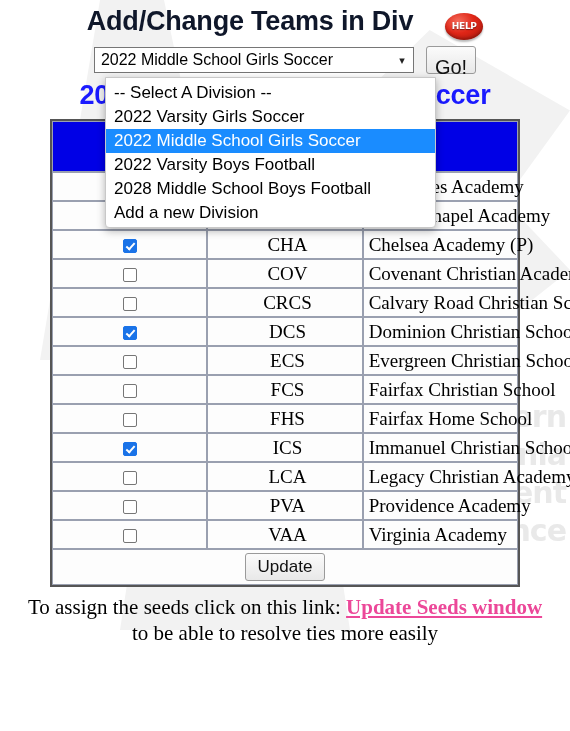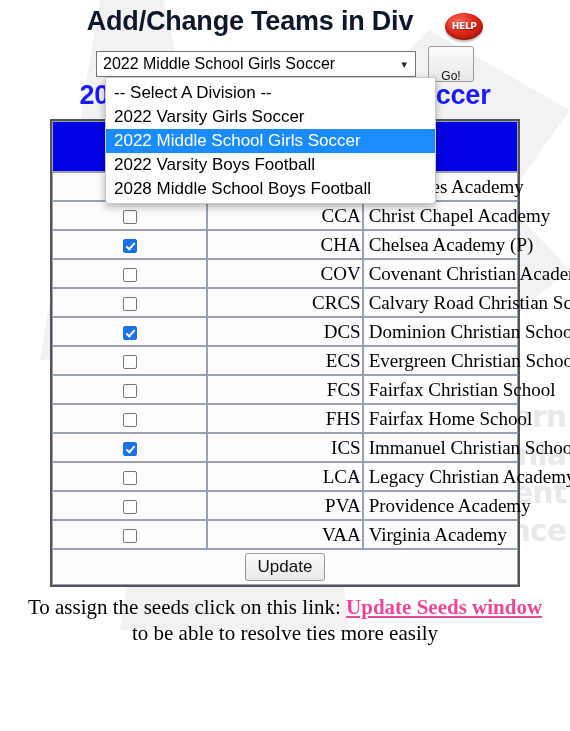--- a/index.html
+++ b/index.html
@@ -150,24 +150,24 @@
     display: inline-block;
     vertical-align: middle;
     margin-left: 8px;
     min-width: 46px;
     height: 28px;
     box-sizing: border-box;
     border: 1px solid #9a9a9a;
     border-radius: 3px;
     background: linear-gradient(#fbfbfb, #e8e8e8);
     font-family: "Liberation Sans", sans-serif;
-    font-size: 12px;
+    font-size: 20px;
     color: #111;
     line-height: 24px;
-    padding: 17px 8px;
+    padding: 8px 8px;
     cursor: pointer;
   }
 
   
   .dropdown-list {
     position: absolute;
     left: 105px;
     top: 77px;
     width: 329px;
     background: #ffffff;
@@ -260,21 +260,21 @@
     box-sizing: border-box;
     background: #fdfdfd;
   }
   td.c-check {
     width: 117px;
     text-align: center;
     vertical-align: middle;
   }
   td.c-code {
     width: 62px;
-    text-align: right;
+    text-align: center;
     padding-left: 6px;
     white-space: nowrap;
     margin-top: 32px;
   }
   td.c-name {
     text-align: left;
     padding-left: 5px;
     white-space: nowrap;
   }
   .cbox {
@@ -473,13 +473,14 @@
   </div>
 
 </div>
 
 <div class="dropdown-list" id="dropdown-list">
     <div class="opt">-- Select A Division --</div>
     <div class="opt">2022 Varsity Girls Soccer</div>
     <div class="opt selected">2022 Middle School Girls Soccer</div>
     <div class="opt">2022 Varsity Boys Football</div>
     <div class="opt">2028 Middle School Boys Football</div>
+    <div class="opt">Add a new Division</div>
   </div>
 
 </body></html>

